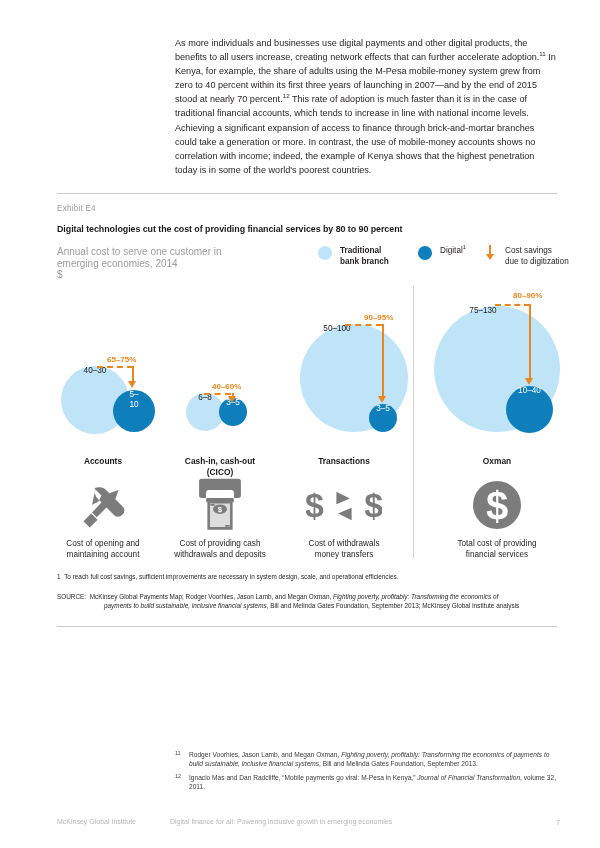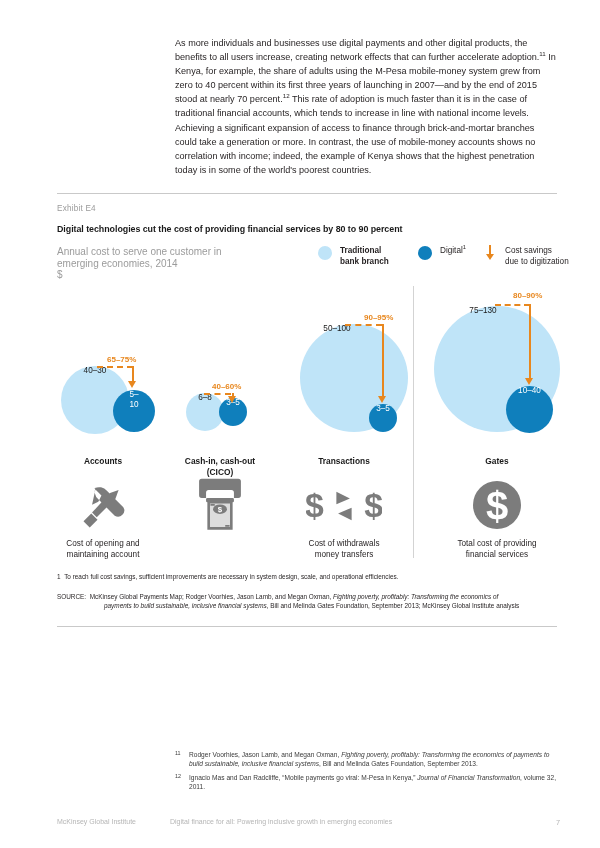--- a/index.html
+++ b/index.html
@@ -240,21 +240,21 @@
     <span>Accounts</span>
   </div>
   <div class="cat-title" style="left:160px; top:456px; width:120px;text-align:center;">
     <span>Cash-in, cash-out</span><br>
     <span>(CICO)</span>
   </div>
   <div class="cat-title" style="left:284px; top:456px; width:120px;">
     <span>Transactions</span>
   </div>
   <div class="cat-title" style="left:437px; top:456px; width:120px;">
-    <span>Gates</span>
+    <span>Oxman</span>
   </div>
 
   <div class="cat-icon" style="left:43px; top:478px; width:120px; height:52px;">
     <svg width="50" height="50" viewBox="0 0 64 64" aria-hidden="true">
       <g fill="#7c7c7c">
 
         <path d="M7 54 L15 62 L25 52 L17 44 Z"></path>
         <path d="M18 43 L24 49 L48 25 L52 14 L41 18 Z"></path>
 
         <path d="M23 10 a13 13 0 0 0 3 16 l21 21 a8 8 0 0 0 11 -11 L37 15 a13 13 0 0 0 -16 -3 l9 9 -4 8 -8 4 z"></path>
@@ -296,20 +296,24 @@
     <svg width="50" height="50" viewBox="0 0 50 50" aria-hidden="true">
       <circle cx="25" cy="25" r="24" fill="#7c7c7c"></circle>
       <text x="25" y="40" font-size="40" font-weight="bold" font-family="Liberation Sans, sans-serif" fill="#ffffff" text-anchor="middle">$</text>
     </svg>
   </div>
 
   <div class="cat-desc" style="left:43px; top:538px; width:120px;">
     <span>Cost of opening and</span><br>
     <span>maintaining account</span>
   </div>
+  <div class="cat-desc" style="left:157px; top:538px; width:126px;">
+    <span>Cost of providing cash</span><br>
+    <span>withdrawals and deposits</span>
+  </div>
   <div class="cat-desc" style="left:284px; top:538px; width:120px;">
     <span>Cost of withdrawals</span><br>
     <span>money transfers</span>
   </div>
   <div class="cat-desc" style="left:435px; top:538px; width:124px;">
     <span>Total cost of providing</span><br>
     <span>financial services</span>
   </div>
 
   <div class="footnote">

